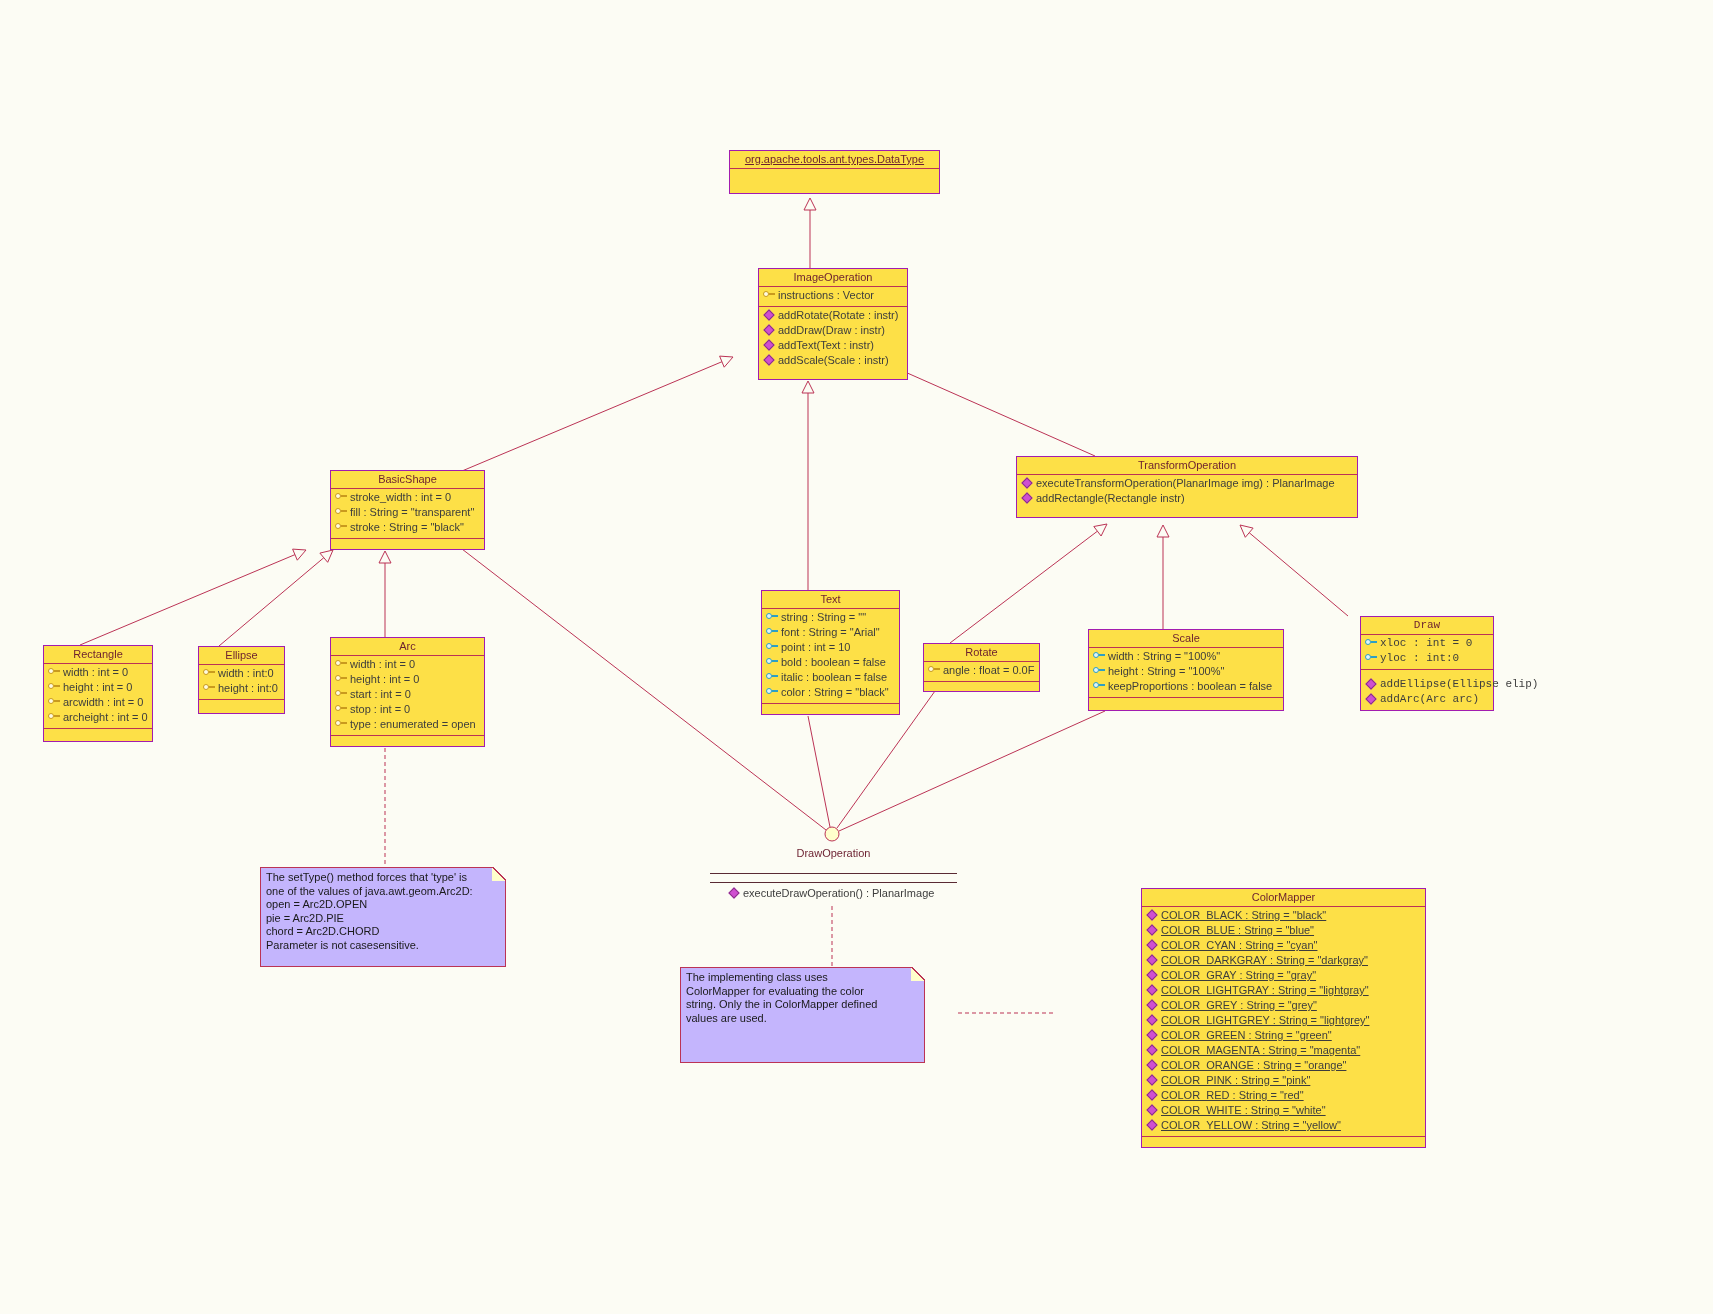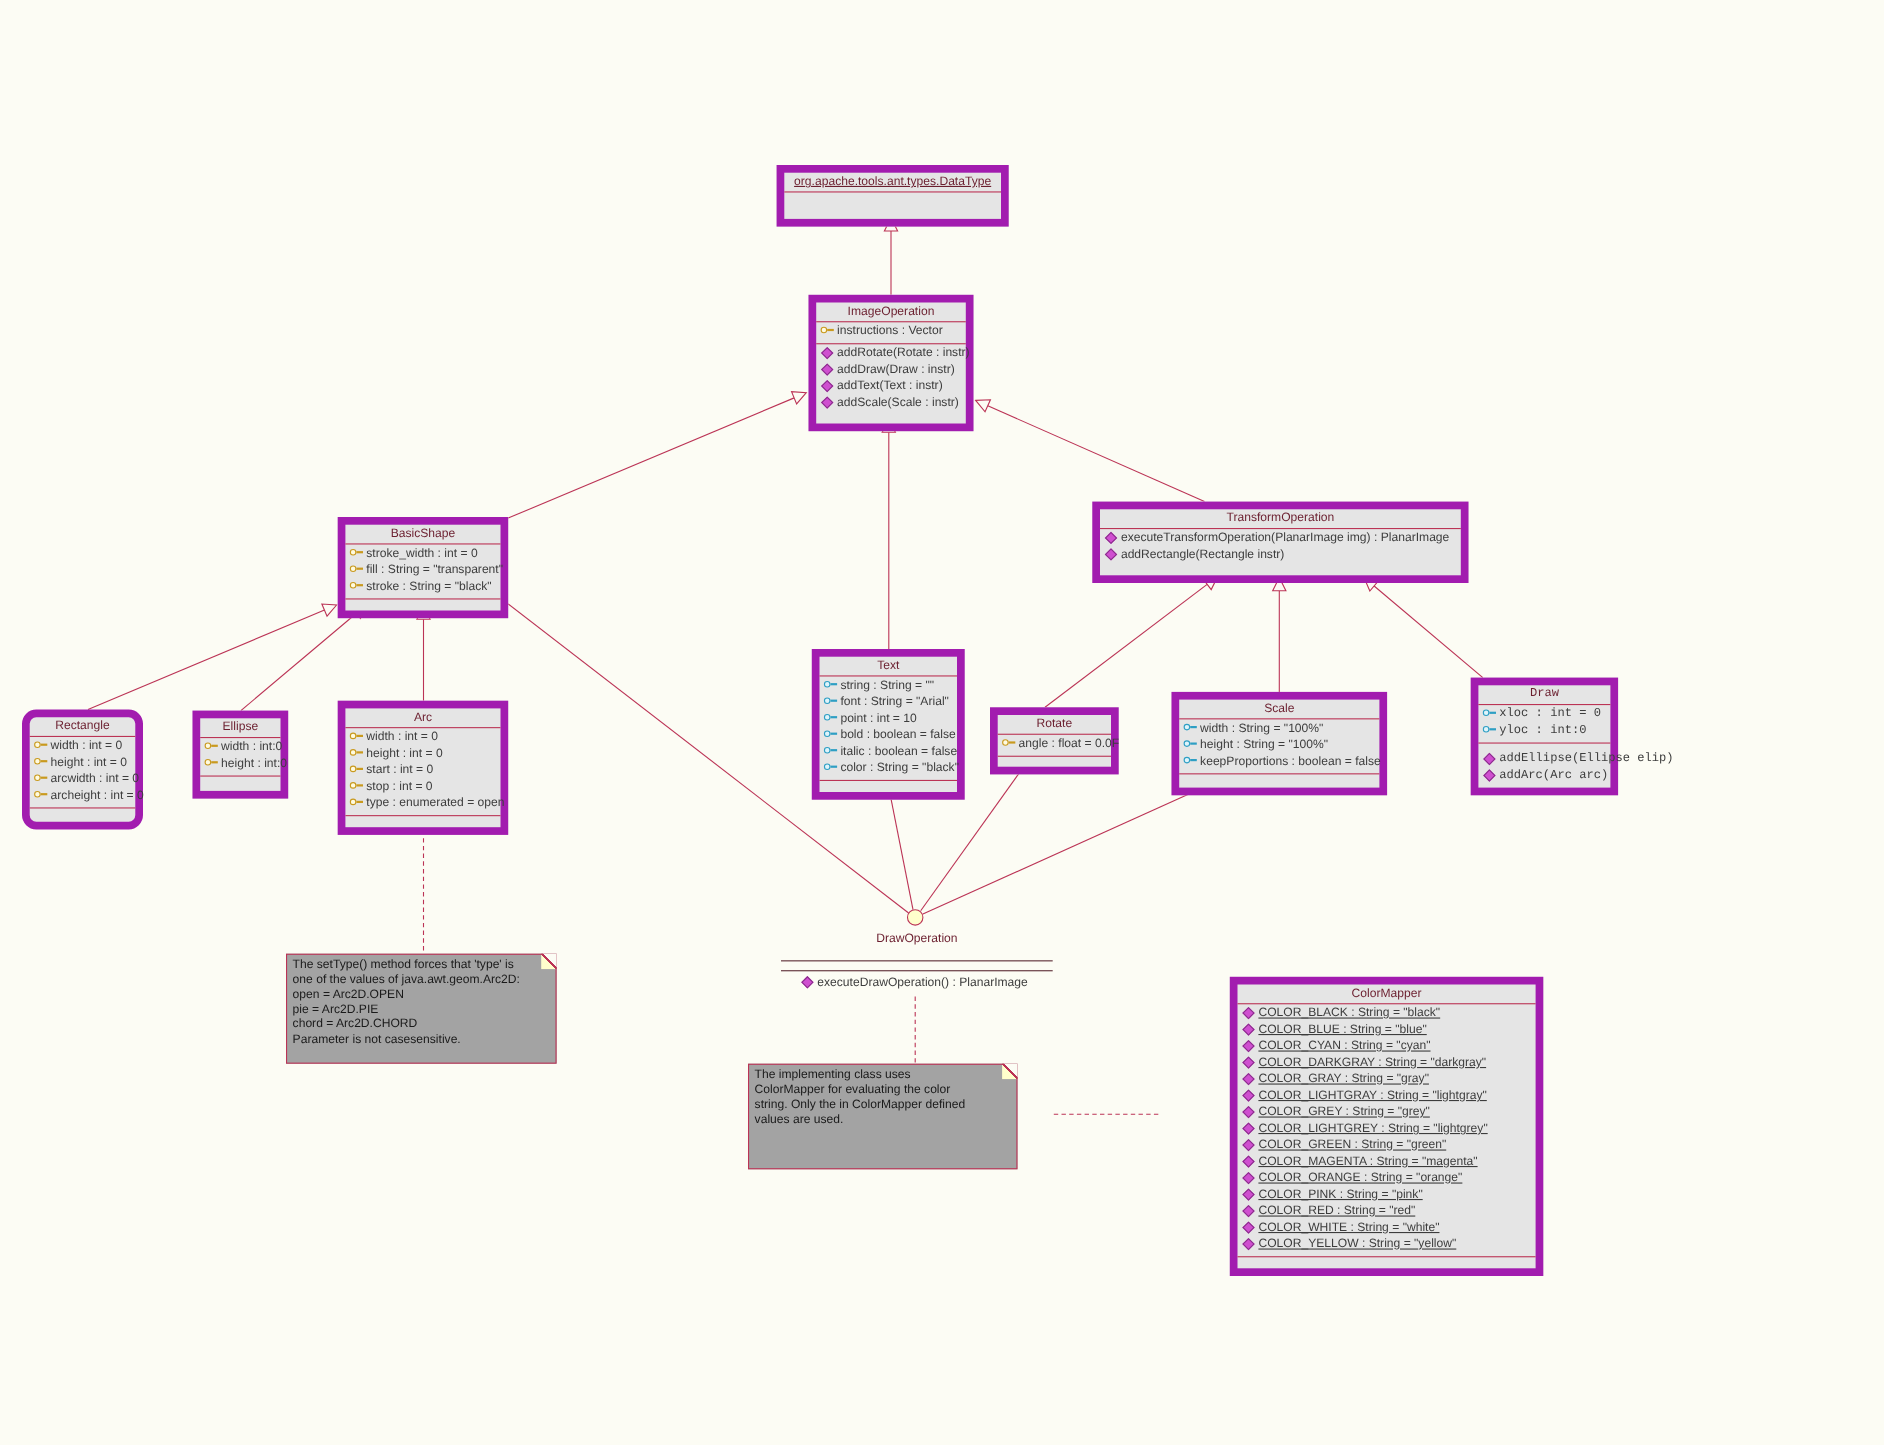--- a/index.html
+++ b/index.html
@@ -1,21 +1,21 @@
 <!DOCTYPE html>
 <html><head>
 <meta charset="utf-8">
 <title>UML Class Diagram</title>
 <style>
   * { margin:0; padding:0; box-sizing:border-box; }
   html,body { width:1713px; height:1314px; }
   body { background:#fcfcf4; font-family:"Liberation Sans", sans-serif; font-size:11px; color:#3d3d3d; }
   #canvas { position:relative; width:1713px; height:1314px; overflow:hidden; }
   svg.edges { position:absolute; left:0; top:0; z-index:1; }
-  .uml-class { position:absolute; background:#e5e5e5; border:7px solid #a21caf; z-index:2; }
+  .uml-class { position:absolute; background:#fde047; border:1px solid #a21caf; z-index:2;margin-left:23px; }
   .cls-title { text-align:center; padding:2px 3px 1px 3px; color:#6b1f2f; white-space:nowrap; height:17px; }
   .cls-title.abstract { }
   .cls-title.underline { text-decoration:underline; }
   .cls-sep { border-top:1px solid #bb3355; }
   .compartment { padding:2px 0; }
   .compartment.pad-b { padding-bottom:10px; }
   .compartment.empty10 { height:10px; padding:0; }
   .compartment.empty12 { height:12px; padding:0; }
   .compartment.empty13 { height:13px; padding:0; }
   .compartment.empty9 { height:9px; padding:0; }
@@ -29,21 +29,21 @@
   .mi.key::before { content:""; position:absolute; left:1px; top:2px; width:4px; height:4px;
       border:1.5px solid #c99a1e; border-radius:50%; background:#fffbe0; }
   .mi.key::after { content:""; position:absolute; left:7px; top:4px; width:6px; height:2px;
       background:#c99a1e; box-shadow:2px 2px 0 -1px #cc3333; }
   .mi.ckey::before { content:""; position:absolute; left:1px; top:2px; width:4px; height:4px;
       border:1.5px solid #2e9fc4; border-radius:50%; background:#dff4fb; }
   .mi.ckey::after { content:""; position:absolute; left:7px; top:4px; width:6px; height:2px;
       background:#2e9fc4; box-shadow:2px 2px 0 -1px #c99a1e; }
   .mi.diamond::before { content:""; position:absolute; left:3px; top:2px; width:6px; height:6px;
       background:#cf4fd0; border:1px solid #8a2d8b; transform:rotate(45deg); }
-  .note { position:absolute; background:#a3a3a3; border:1px solid #bb3355; z-index:2;
+  .note { position:absolute; background:#c4b5fd; border:1px solid #bb3355; z-index:2;
       padding:3px 16px 3px 5px; line-height:13.5px; color:#1a1a1a; }
   .note-fold { position:absolute; top:-1px; right:-1px; width:14px; height:14px;
       background:linear-gradient(to bottom left, #fcfcf4 44%, #bb3355 44%, #bb3355 53%, #ffffcc 53%); }
   #drawop { position:absolute; left:710px; top:847px; width:247px; z-index:2; }
   #drawop .dname { text-align:center; color:#6b1f2f; height:15px; }
   #drawop .dline1 { border-top:1.5px solid #5a2a33; margin-top:11px; }
   #drawop .dline2 { border-top:1.5px solid #5a2a33; margin-top:8px; }
   #drawop .row { margin-top:4px; padding-left:17px; }
 </style>
 </head>
@@ -159,21 +159,21 @@
           <span class="mi diamond"></span>
           <span class="mtext italic">executeTransformOperation(PlanarImage img) : PlanarImage</span>
         </div>
       <div class="row">
           <span class="mi diamond"></span>
           <span class="mtext">addRectangle(Rectangle instr)</span>
         </div>
     </div>
   </div>
 
-  <div class="uml-class" style="left:20px;top:645px;width:110px;border-radius:13px;">
+  <div class="uml-class" style="left:20px;top:645px;width:110px;">
     <div class="cls-title">Rectangle</div>
     <div class="cls-sep"></div>
     <div class="compartment">
       <div class="row">
           <span class="mi key"></span>
           <span class="mtext">width : int = 0</span>
         </div>
       <div class="row">
           <span class="mi key"></span>
           <span class="mtext">height : int = 0</span>

